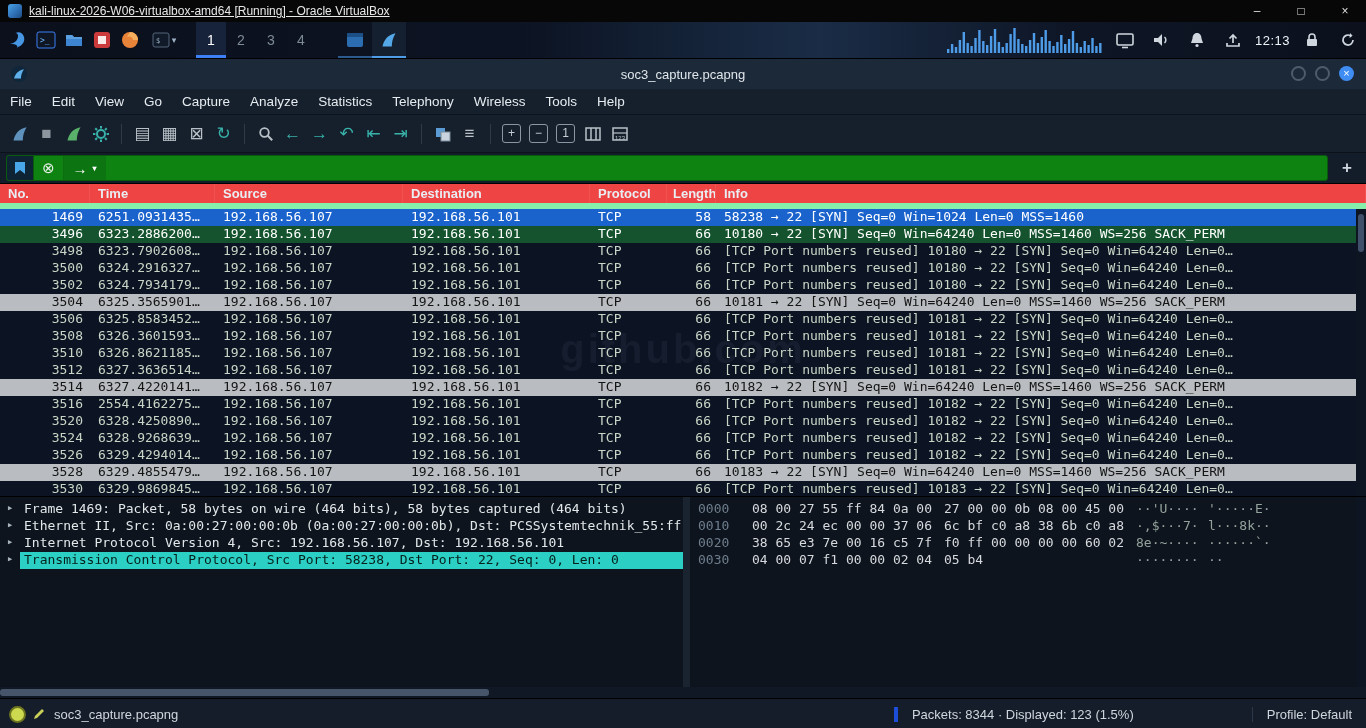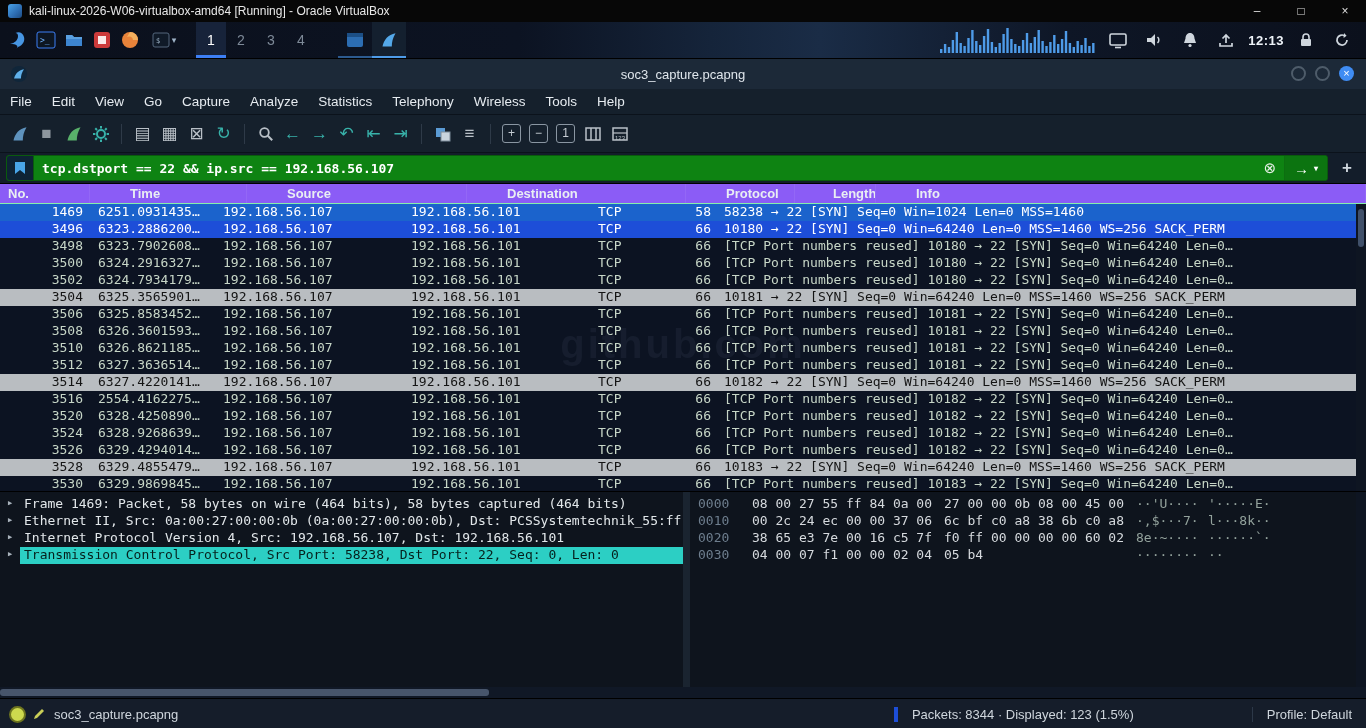--- a/index.html
+++ b/index.html
@@ -2,34 +2,34 @@
 <html><head>
 <meta charset="utf-8">
 <style>
   html,body{margin:0;padding:0;width:1366px;height:728px;overflow:hidden;background:#000;
             font-family:"Liberation Sans",sans-serif;-webkit-font-smoothing:antialiased;}
   
   #vbox-titlebar{position:absolute;top:0;left:0;width:1366px;height:22px;background:#070707;
     display:flex;align-items:center;color:#e8e8e8;font-size:12px;}
   .vbox-icon{width:14px;height:14px;margin:0 7px 0 8px;border-radius:3px;
     background:linear-gradient(135deg,#4aa3e8 0%,#2d6db2 60%,#1d4b80 100%);flex:none;}
-  .vbox-title{flex:1;white-space:nowrap;overflow:hidden;}
+  .vbox-title{flex:1;white-space:nowrap;overflow:hidden;text-decoration:underline;}
   .vbox-controls{display:flex;gap:30px;margin-right:14px;color:#dcdcdc;font-size:12px;}
   .vbox-controls span{cursor:default;width:14px;text-align:center;}
   
   #taskbar{position:absolute;top:22px;left:0;width:1366px;height:36px;
     background:linear-gradient(90deg,#0b101c 0%,#0c1322 38%,#15243a 52%,#1a2c46 60%,#0e1626 78%,#0b101c 100%);
     display:flex;align-items:center;color:#cfd6dd;}
   .tb-ico{width:28px;height:30px;display:flex;align-items:center;justify-content:center;flex:none;}
   .tb-group{display:flex;align-items:center;}
   .ws{width:30px;height:36px;line-height:36px;text-align:center;color:#7e8a98;font-size:14px;cursor:default;}
   .ws.active{color:#ffffff;background:#17233a;box-shadow:inset 0 -3px 0 #3d7ff5;}
   .winbtn{width:34px;height:36px;display:flex;align-items:center;justify-content:center;box-shadow:inset 0 -2px 0 #2c5a8f;}
   .winbtn.active{box-shadow:inset 0 -2px 0 #4e9be8;background:#14202f;}
-  .tb-right{margin-left:auto;display:flex;align-items:center;gap:8px;padding-right:10px;font-weight:bold;}
+  .tb-right{margin-left:auto;display:flex;align-items:center;gap:8px;padding-right:4px;}
   .clock{font-size:13px;color:#eef3f8;letter-spacing:.5px;}
   .tcaret{font-size:9px;color:#9fb4c8;margin-left:2px;}
   
   #ws-window{position:absolute;top:58px;left:0;width:1366px;height:670px;background:#131c28;
     display:flex;flex-direction:column;border-top:1px solid #000;border-radius:29px;}
   .ws-titlebar{height:30px;position:relative;background:#1c2938;display:flex;align-items:center;flex:none;}
   .ws-appicon{position:absolute;left:10px;top:6px;}
   .ws-title{position:absolute;left:0;right:0;text-align:center;font-size:13px;color:#dfe6ec;}
   .ws-buttons{position:absolute;right:12px;top:7px;display:flex;gap:9px;align-items:center;}
   .wbtn{width:15px;height:15px;border-radius:50%;border:2px solid #4e5c6a;box-sizing:border-box;}
@@ -48,28 +48,28 @@
   .fbookmark{width:26px;height:100%;background:#0e2334;display:flex;align-items:center;justify-content:center;
     border-right:1px solid #0a5a0d;flex:none;}
   .ftext{flex:1;background:transparent;border:none;outline:none;color:#fff;
     font:bold 13px "DejaVu Sans Mono",monospace;padding:0 8px;}
   .fclear{color:#e8f2e8;font-size:15px;padding:0 8px;}
   .fapply{display:flex;align-items:center;color:#fff;font-weight:bold;font-size:15px;padding:0 9px;
     border-left:1px solid #0c6e10;height:100%;background:#0c7410;}
   .fcaret{font-size:8px;margin-left:5px;}
   .fadd{width:26px;text-align:center;color:#cfd6dd;font-size:17px;font-weight:bold;margin-left:6px;}
   
-  .pkt-header{height:19px;line-height:19px;background:#8b5cf6;display:flex;flex:none;border-bottom:1px solid #86efac;gap:32px;}
+  .pkt-header{height:19px;line-height:19px;background:#ef4444;display:flex;flex:none;border-bottom:6px solid #86efac;}
   .hcell{font-weight:600;font-size:13px;color:#e9eef3;border-right:1px solid rgba(255,255,255,.07);
     box-sizing:border-box;white-space:nowrap;overflow:hidden;}
   .pkt-list{height:287px;flex:none;background:#0c1322;overflow:hidden;position:relative;}
   .prow{height:17px;line-height:17px;display:flex;font:13px "DejaVu Sans Mono",monospace;
     white-space:nowrap;color:#c7d6c7;cursor:default;justify-content:space-between;}
   .r-sel{background:#1b63cc;color:#fff;}
-  .r-sel2{background:#1d4ed8;color:#fff;}
+  .r-sel2{background:#14532d;color:#fff;}
   .r-gray{background:#b9bdc1;color:#141414;}
   .pcell{box-sizing:border-box;overflow:hidden;white-space:nowrap;flex:none;}
   .c-no{width:90px;text-align:right;padding-right:7px;}
   .hcell.c-no{text-align:left;padding-left:8px;}
   .c-time{width:125px;padding-left:8px;}
   .c-src{width:188px;padding-left:8px;}
   .c-dst{width:187px;padding-left:8px;}
   .c-proto{width:77px;padding-left:8px;}
   .c-len{width:49px;text-align:right;padding-right:5px;}
   .hcell.c-len{text-align:left;padding-left:6px;}
@@ -361,21 +361,20 @@
       </div>
     </div>
 
   <div class="filterbar">
     <div class="filter-field">
       <span class="fbookmark">
         <svg width="12" height="14">
             <path d="M1 1h10v12l-5-4-5 4z" fill="#49a6e8"></path>
           </svg>
       </span>
-      <input class="ftext" readonly="" value="tcp.dstport == 22 &amp;&amp; ip.src == 192.168.56.107" style="">
       <span class="fclear">⊗</span>
       <span class="fapply">
         <span>→</span>
         <span class="fcaret">▾</span>
       </span>
     </div>
     <span class="fadd">+</span>
   </div>
 
   <div class="pkt-header">

